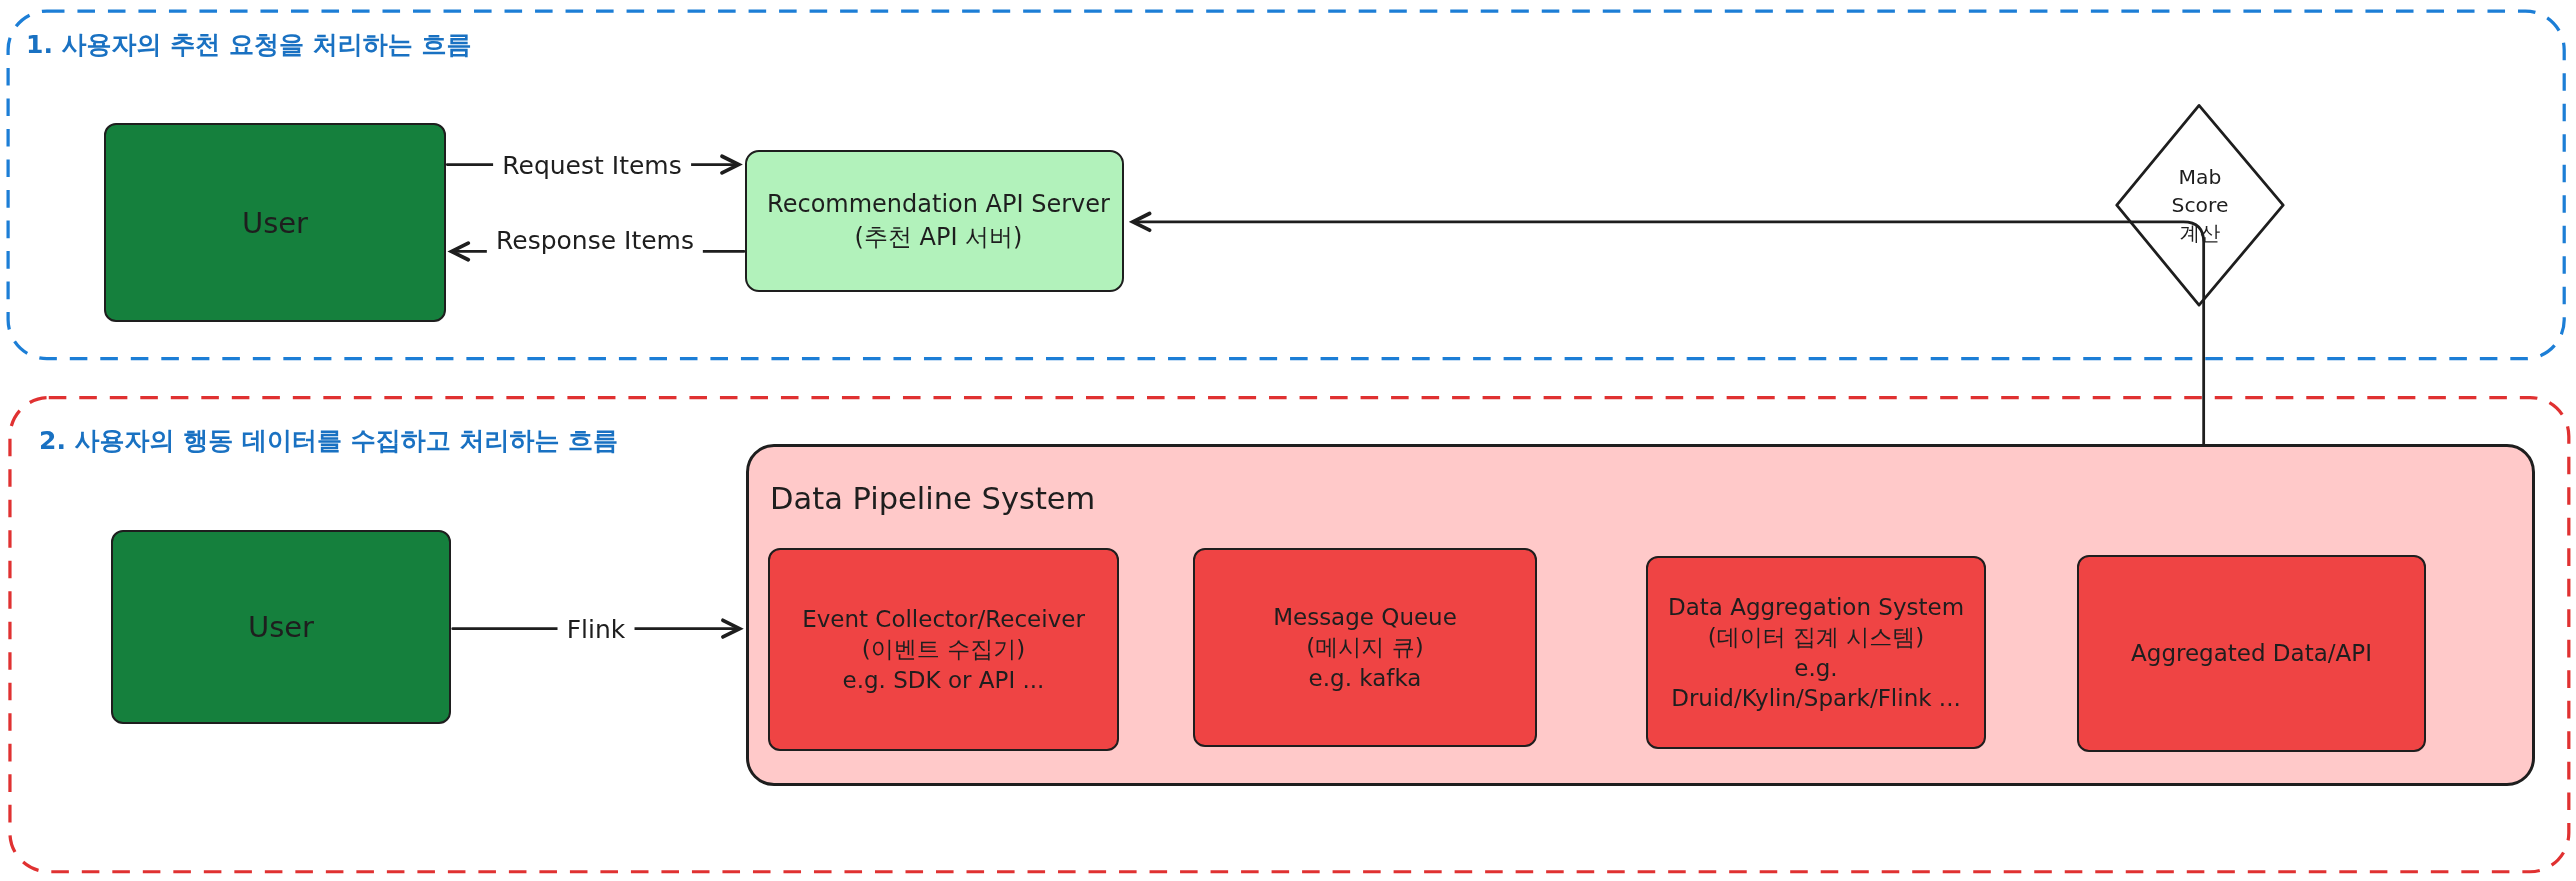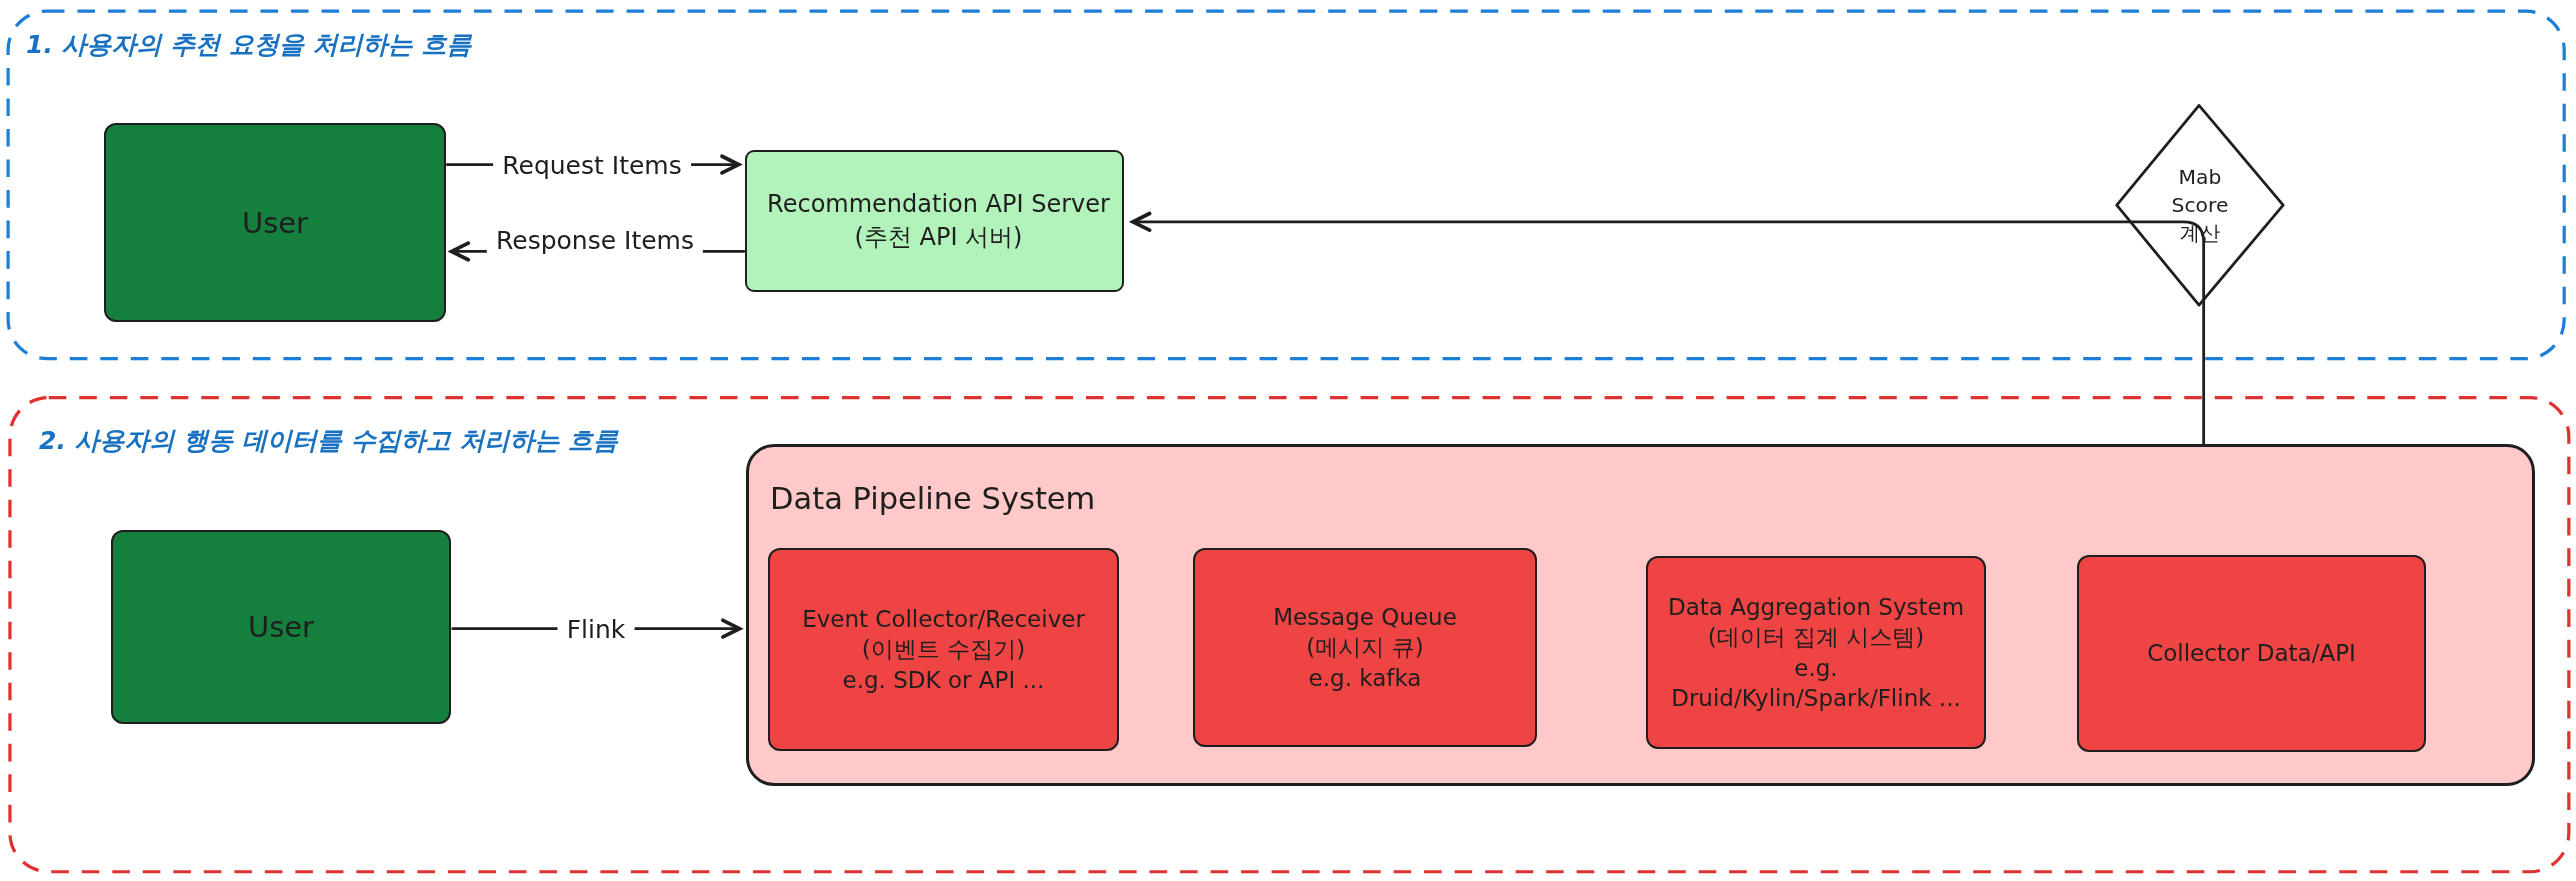--- a/index.html
+++ b/index.html
@@ -1,34 +1,34 @@
 <!DOCTYPE html>
 <html style="font-size:15px"><head>
 <meta charset="utf-8">
 <style>
   * { margin: 0; padding: 0; box-sizing: border-box; }
   html, body { background: #ffffff; }
   body { font-family: "DejaVu Sans", "Liberation Sans", sans-serif; color: #1e1e1e; }
   .canvas { position: relative; width: 2576px; height: 881px; background: #ffffff; overflow: hidden; }
   .overlay { position: absolute; left: 0; top: 0; width: 2576px; height: 881px; }
 
-  .section-title { position: absolute; font-size: 25px; font-weight: 600; color: #1971c2; white-space: nowrap; font-style: italic; }
+  .section-title { position: absolute; font-size: 25px; font-weight: 600; color: #1971c2; white-space: nowrap; }
   .t1 { left: 26px; top: 28px; }
   .t2 { left: 39px; top: 424px; }
 
   .node { position: absolute; display: flex; flex-direction: column; align-items: center; justify-content: center;
           text-align: center; border: 2.8px solid #1e1e1e; }
   .node .ln { white-space: nowrap; }
 
   .user-box { background: #15803d; border-radius: 12px; font-size: 29px; }
   .user-top { left: 104px; top: 123px; width: 342px; height: 199px; }
   .user-bottom { left: 111px; top: 530px; width: 340px; height: 194px; }
 
   .rec-api { left: 745px; top: 150px; width: 379px; height: 142px; background: #b2f2bb;
-             border-radius: 9px; font-size: 24px; line-height: 33px; padding-left: 8px; }
+             border-radius: 14px; font-size: 24px; line-height: 33px; padding-left: 8px; }
 
   .pipeline { position: absolute; left: 746px; top: 444px; width: 1789px; height: 342px;
               background: #ffc9c9; border: 3.7px solid #1e1e1e; border-radius: 28px; }
   .pipeline-title { position: absolute; left: 770px; top: 481px; font-size: 30.5px; white-space: nowrap; }
 
   .pink-box { background: #ef4444; border-radius: 12px; font-size: 23px; line-height: 30.5px; }
   .event-collector { left: 768px; top: 548px; width: 351px; height: 203px; }
   .message-queue  { left: 1193px; top: 548px; width: 344px; height: 199px; }
   .data-agg       { left: 1646px; top: 556px; width: 340px; height: 193px; }
   .agg-data       { left: 2077px; top: 555px; width: 349px; height: 197px; }
@@ -108,21 +108,21 @@
   </div>
 
   <div class="node pink-box data-agg">
     <span class="ln">Data Aggregation System</span>
     <span class="ln">(데이터 집계 시스템)</span>
     <span class="ln">e.g.</span>
     <span class="ln">Druid/Kylin/Spark/Flink ...</span>
   </div>
 
   <div class="node pink-box agg-data">
-    <span class="ln">Collector Data/API</span>
+    <span class="ln">Aggregated Data/API</span>
   </div>
 
   <div class="edge-label lbl-request">Request Items</div>
   <div class="edge-label lbl-response">Response Items</div>
   <div class="edge-label lbl-logs">Flink</div>
 
 </div>
 
 
 </body></html>

